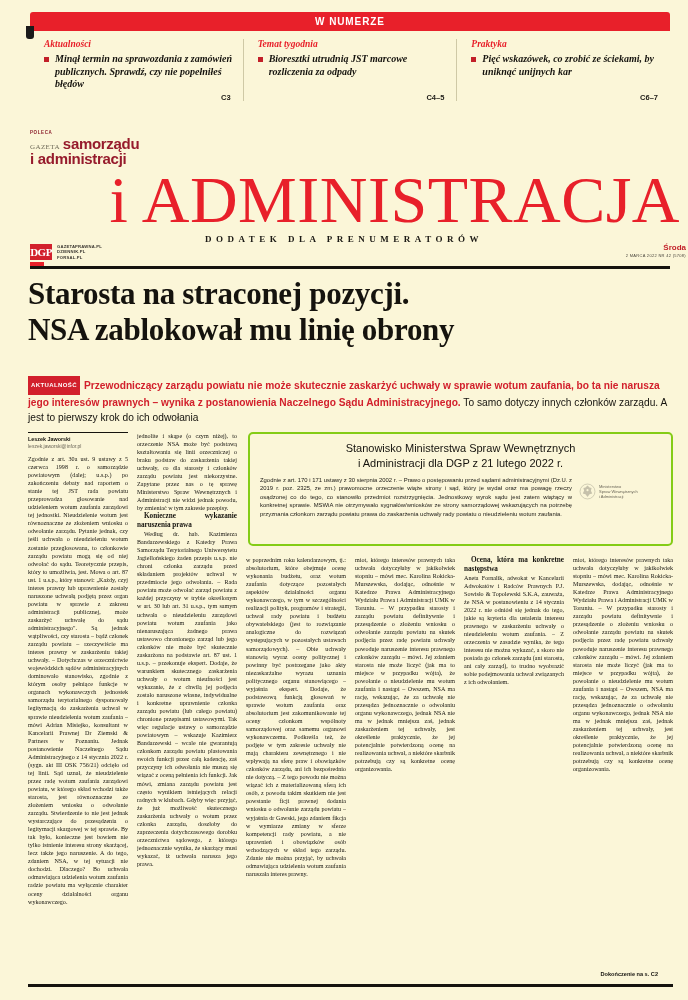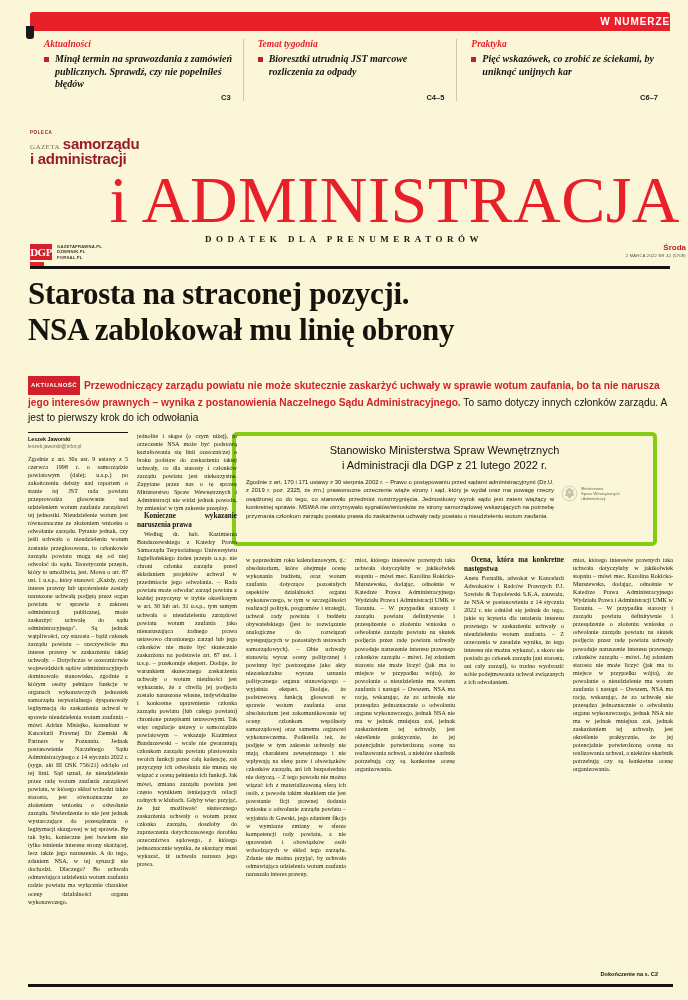--- a/index.html
+++ b/index.html
@@ -34,21 +34,21 @@
     height: 19px;
     background: #e8202a;
     border-radius: 3px 3px 0 0;
   }
   .wn-band-title {
     color: #ffffff;
     font-family: "Liberation Sans", sans-serif;
     font-weight: bold;
     font-size: 10px;
     letter-spacing: 0.9px;
-    text-align: right;
+    text-align: center;
     line-height: 19px;
   }
   .wn-tab {
     position: absolute;
     left: -4px;
     top: 14px;
     width: 8px;
     height: 13px;
     background: #1a1a1a;
     border-radius: 0 0 3px 3px;
@@ -351,25 +351,25 @@
   .col-4 { width: 101px; }
   .col-5 { width: 101px; }
   .col-6 { width: 101px; }
 
   
   .col-under { padding-top: 124px; }
 
   
   .infobox {
     position: absolute;
-    left: 232px;
+    left: 248px;
     top: 432px;
     width: 425px;
     height: 114px;
-    border: 4px solid #84cc16;
+    border: 2px solid #84cc16;
     border-radius: 5px;
     background: #fbf6d8;
     box-sizing: border-box;
     padding: 7px 10px 6px 10px;
   }
   .infobox-title {
     font-family: "Liberation Sans", sans-serif;
     font-size: 11px;
     font-weight: normal;
     text-align: center;

